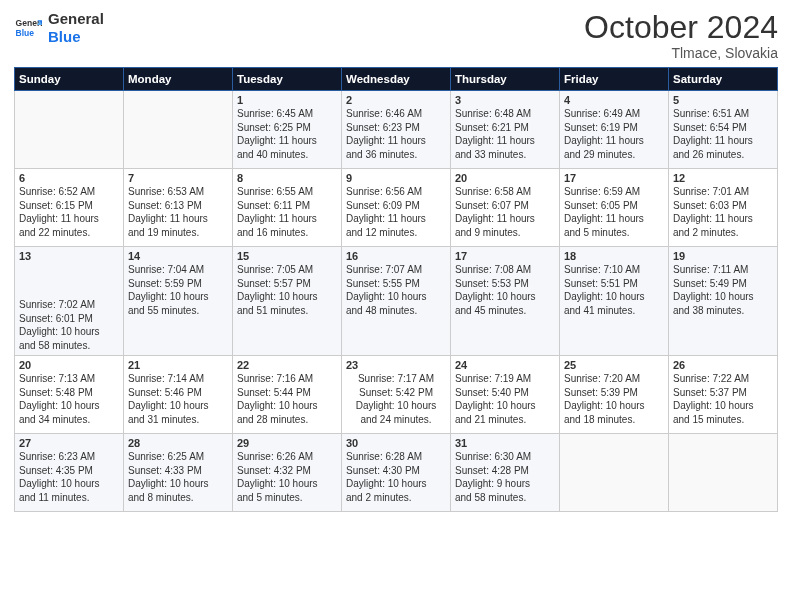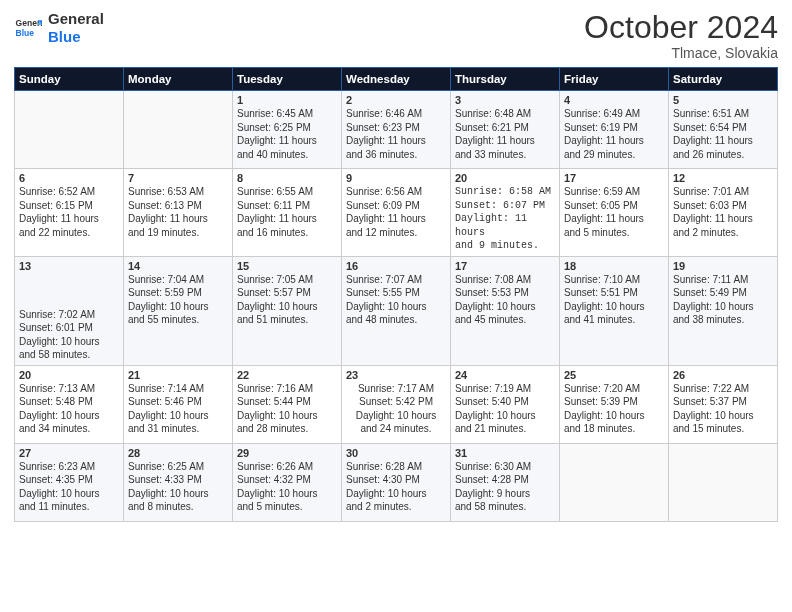--- a/index.html
+++ b/index.html
@@ -194,21 +194,21 @@
           </td>
           <td>
             <span class="day-num">9</span>
             <div class="day-detail" style="white-space: pre-line;">Sunrise: 6:56 AM
 Sunset: 6:09 PM
 Daylight: 11 hours
 and 12 minutes.</div>
           </td>
           <td>
             <span class="day-num">20</span>
-            <div class="day-detail" style="white-space: pre-line; font-family: Liberation Mono, monospace;">Sunrise: 6:58 AM
+            <div class="day-detail" style="white-space: pre-line;">Sunrise: 6:58 AM
 Sunset: 6:07 PM
 Daylight: 11 hours
 and 9 minutes.</div>
           </td>
           <td>
             <span class="day-num">17</span>
             <div class="day-detail" style="white-space: pre-line;">Sunrise: 6:59 AM
 Sunset: 6:05 PM
 Daylight: 11 hours
 and 5 minutes.</div>

